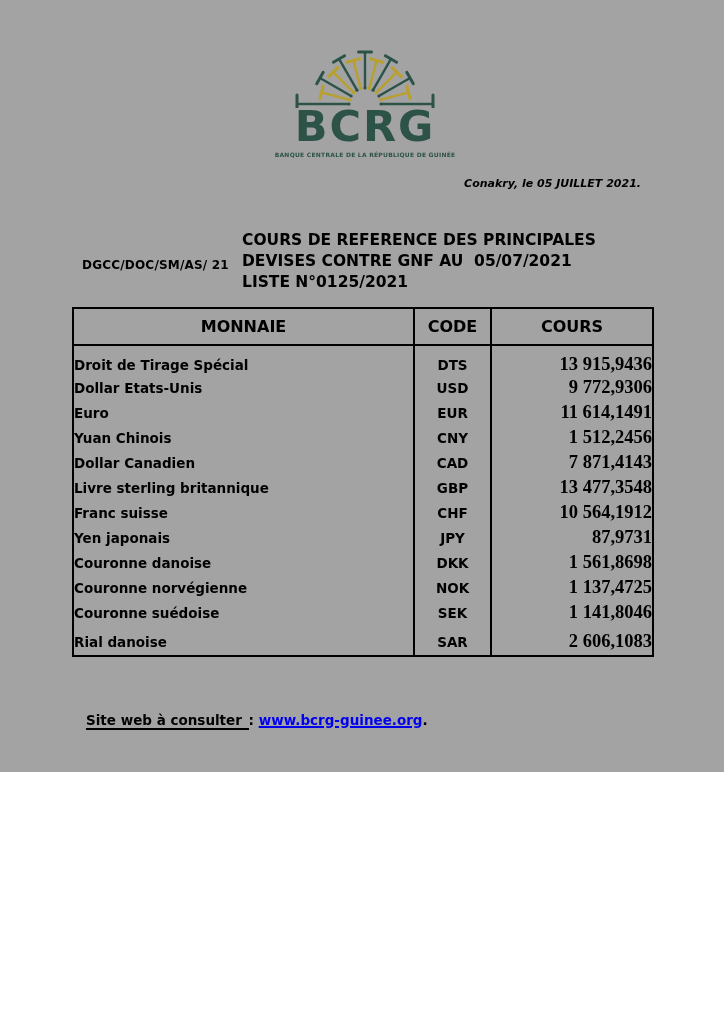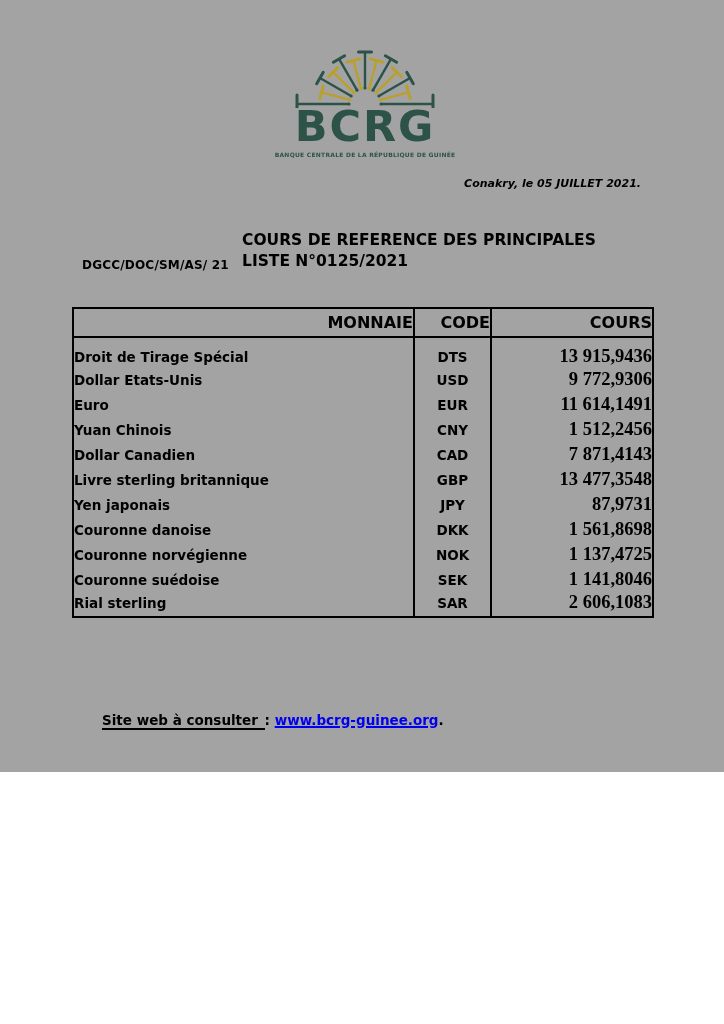--- a/index.html
+++ b/index.html
@@ -81,22 +81,22 @@
     border: 2px solid #000;
     font-weight: bold;
   }
   .rates-table col.c-monnaie { width: 341px; }
   .rates-table col.c-code    { width: 77px; }
   .rates-table col.c-cours   { width: 162px; }
   .rates-table th {
     border: 2px solid #000;
     height: 29px;
     font-size: 16px;
-    text-align: right;
-    padding: 0;
+    text-align: center;
+    padding: 8px;
   }
   .rates-table tbody td {
     border-left: 2px solid #000;
     border-right: 2px solid #000;
     padding: 0;
     vertical-align: middle;
   }
   .rates-table tbody tr { height: 25px; }
   .rates-table tbody tr:first-child td { padding-top: 8px; }
   .rates-table tbody tr:nth-child(12) td { padding-top: 6px; }
@@ -107,21 +107,21 @@
     text-align: right;
     padding-right: 6px;
     font-family: "Liberation Serif", serif;
     font-size: 18.5px;
   }
 
   
   .site-note {
     position: absolute;
     top: 712px;
-    left: 102px;
+    left: 86px;
     font-weight: bold;
     font-size: 13.5px;
   }
   .site-label { border-bottom: 2px solid #000; padding-right: 2px; }
   .site-sep { }
   .site-link {
     text-decoration: underline;
     text-decoration-thickness: 2px;
     cursor: pointer;
   }
@@ -176,20 +176,21 @@
     <div class="logo-acronym" style="color: rgb(45, 83, 72);">BCRG</div>
     <div class="logo-tagline" style="color: rgb(45, 83, 72);">BANQUE CENTRALE DE LA RÉPUBLIQUE DE GUINÉE</div>
   </div>
 
   <div class="date-line">Conakry, le 05 JUILLET 2021.</div>
 
   <div class="ref-code">DGCC/DOC/SM/AS/ 21</div>
 
   <div class="doc-title">
     <div>COURS DE REFERENCE DES PRINCIPALES</div>
+    <div>DEVISES CONTRE GNF AU&nbsp; 05/07/2021</div>
     <div>LISTE N°0125/2021</div>
   </div>
 
   <table class="rates-table">
     <colgroup>
       <col class="c-monnaie">
         <col class="c-code">
         <col class="c-cours">
     </colgroup>
     <thead>
@@ -229,20 +230,25 @@
       <td class="code">CAD</td>
       <td class="cours">7 871,4143</td>
     </tr>
 
     <tr>
       <td class="monnaie">Livre sterling britannique</td>
       <td class="code">GBP</td>
       <td class="cours">13 477,3548</td>
     </tr>
 
+    <tr>
+      <td class="monnaie">Franc suisse</td>
+      <td class="code">CHF</td>
+      <td class="cours">10 564,1912</td>
+    </tr>
 
     <tr>
       <td class="monnaie">Yen japonais</td>
       <td class="code">JPY</td>
       <td class="cours">87,9731</td>
     </tr>
 
     <tr>
       <td class="monnaie">Couronne danoise</td>
       <td class="code">DKK</td>
@@ -255,21 +261,21 @@
       <td class="cours">1 137,4725</td>
     </tr>
 
     <tr>
       <td class="monnaie">Couronne suédoise</td>
       <td class="code">SEK</td>
       <td class="cours">1 141,8046</td>
     </tr>
 
     <tr>
-      <td class="monnaie">Rial sterling</td>
+      <td class="monnaie">Rial danoise</td>
       <td class="code">SAR</td>
       <td class="cours">2 606,1083</td>
     </tr>
 
 
   </tbody>
   </table>
 
   <div class="site-note">
     <span class="site-label">Site web à consulter&nbsp;</span><span class="site-sep">: </span><a class="site-link" style="color: rgb(0, 0, 238);">www.bcrg-guinee.org</a><span>.</span>

